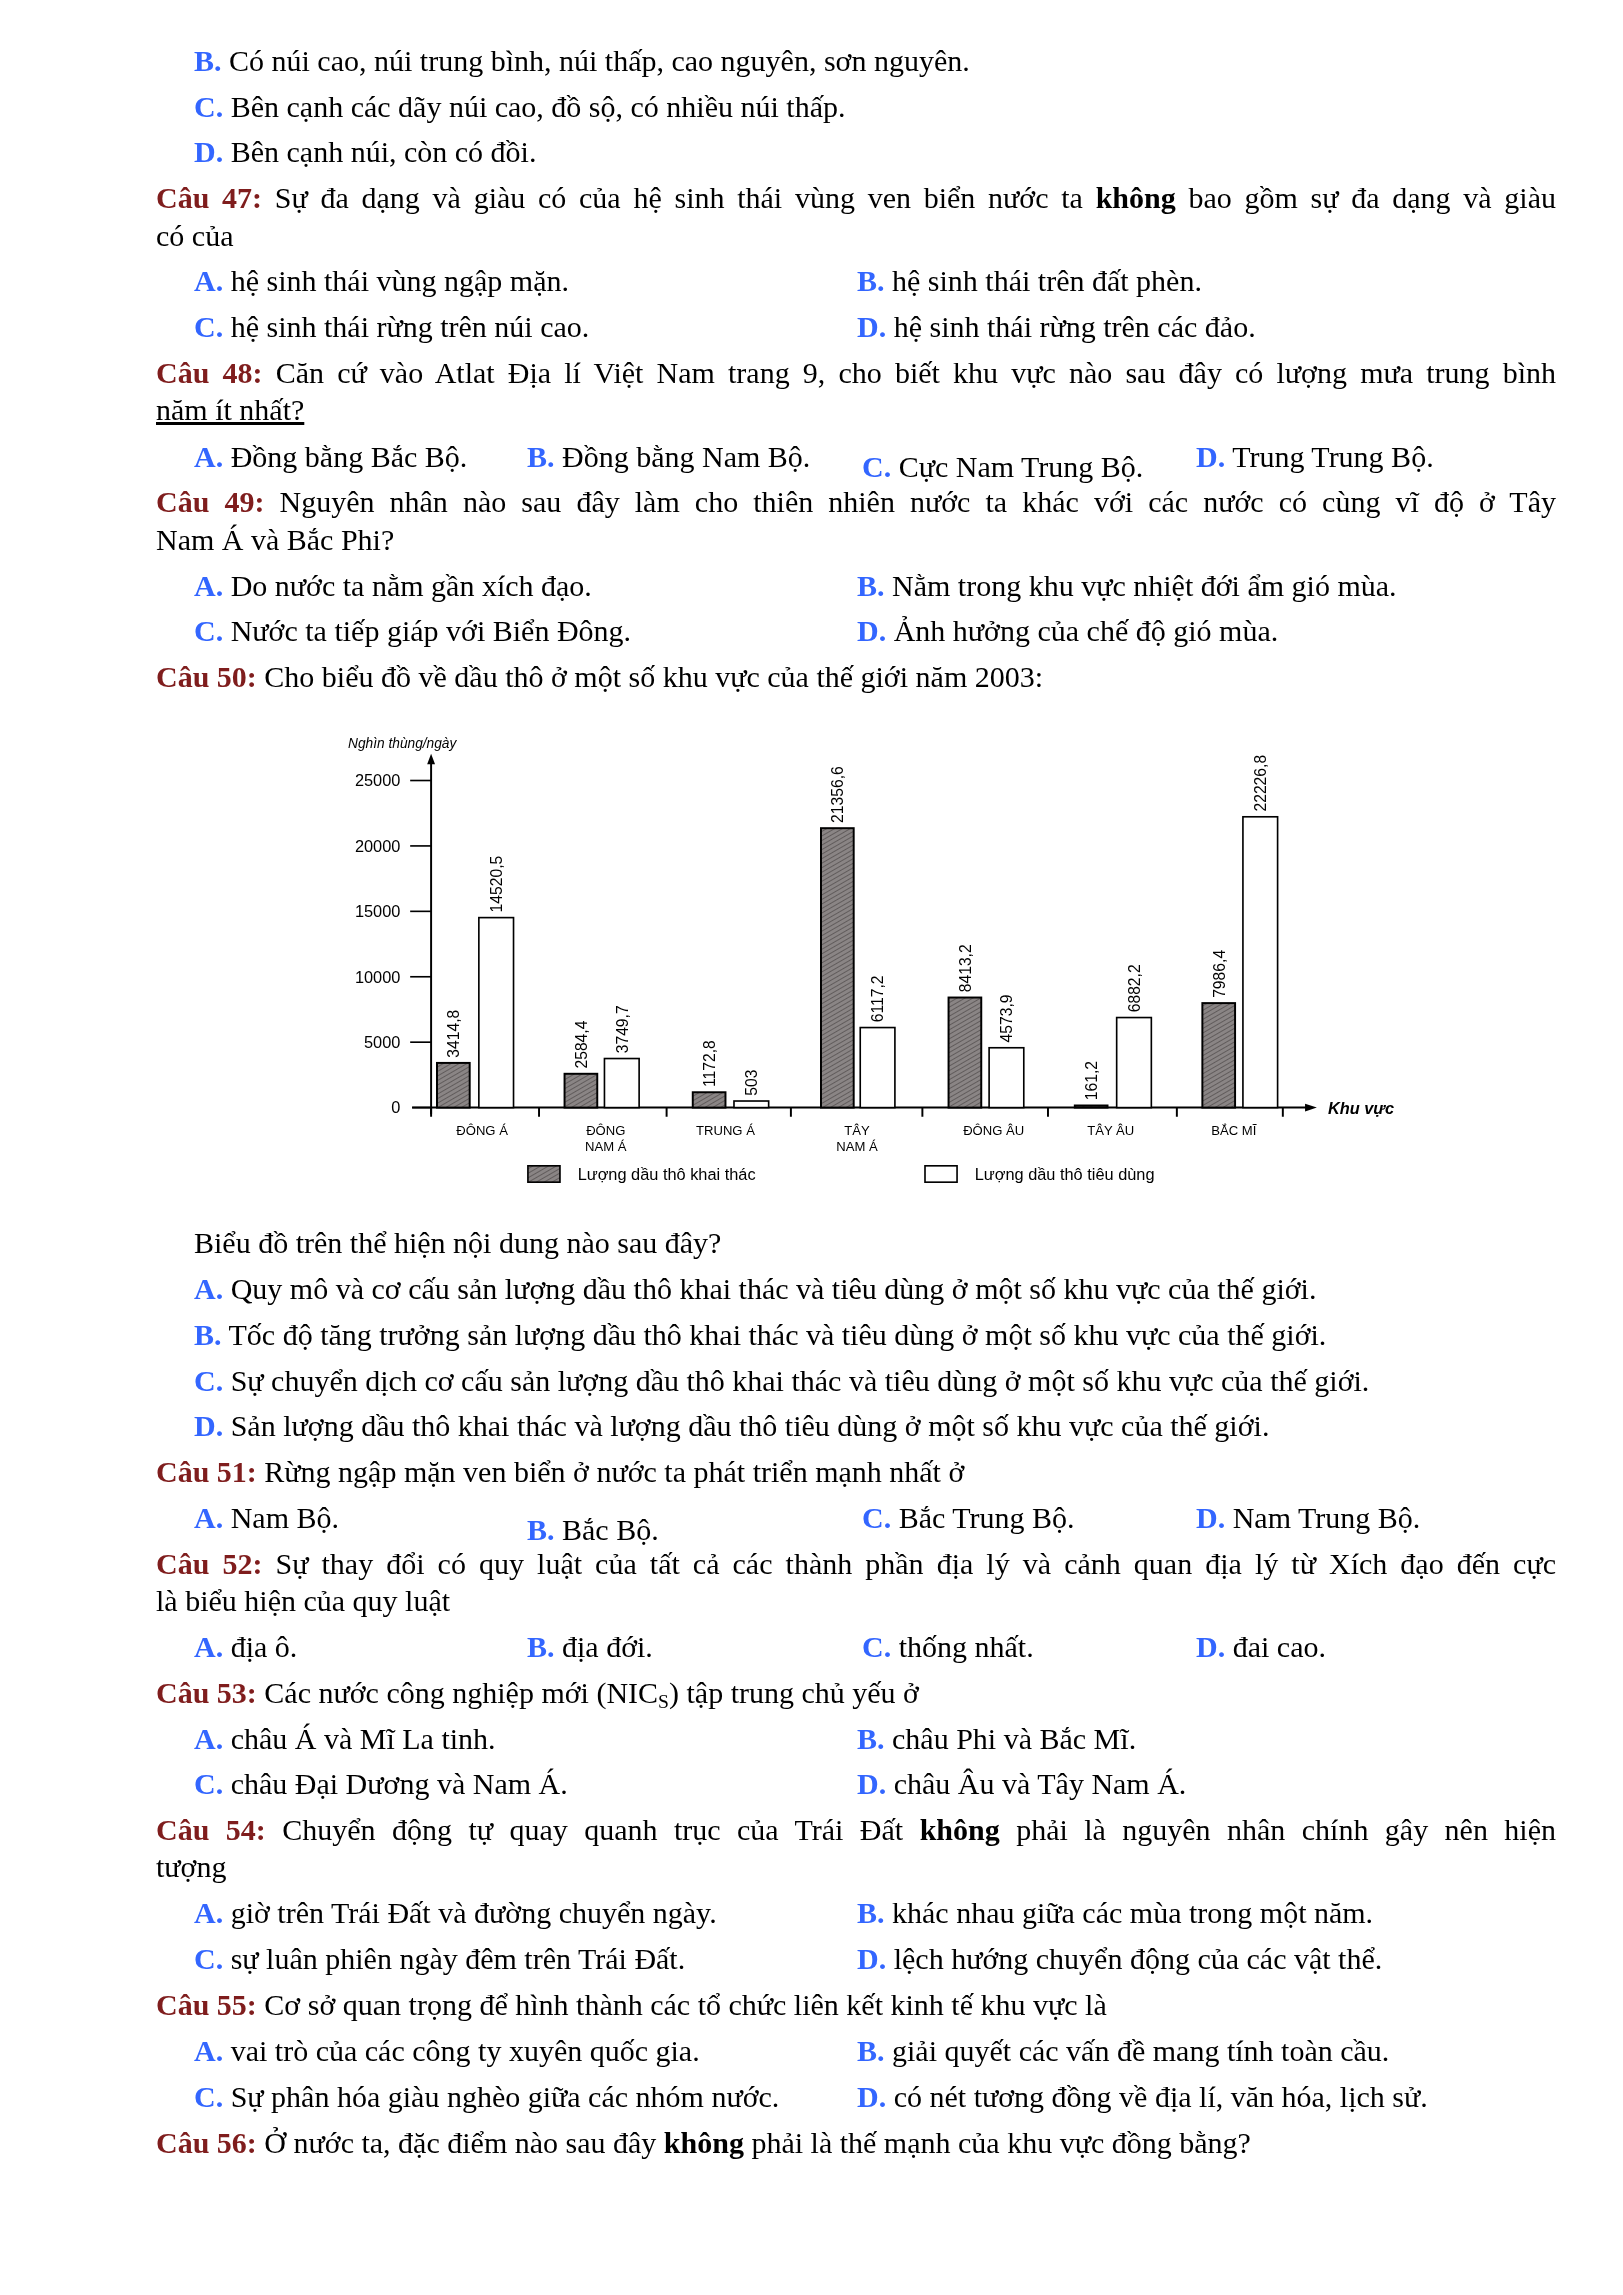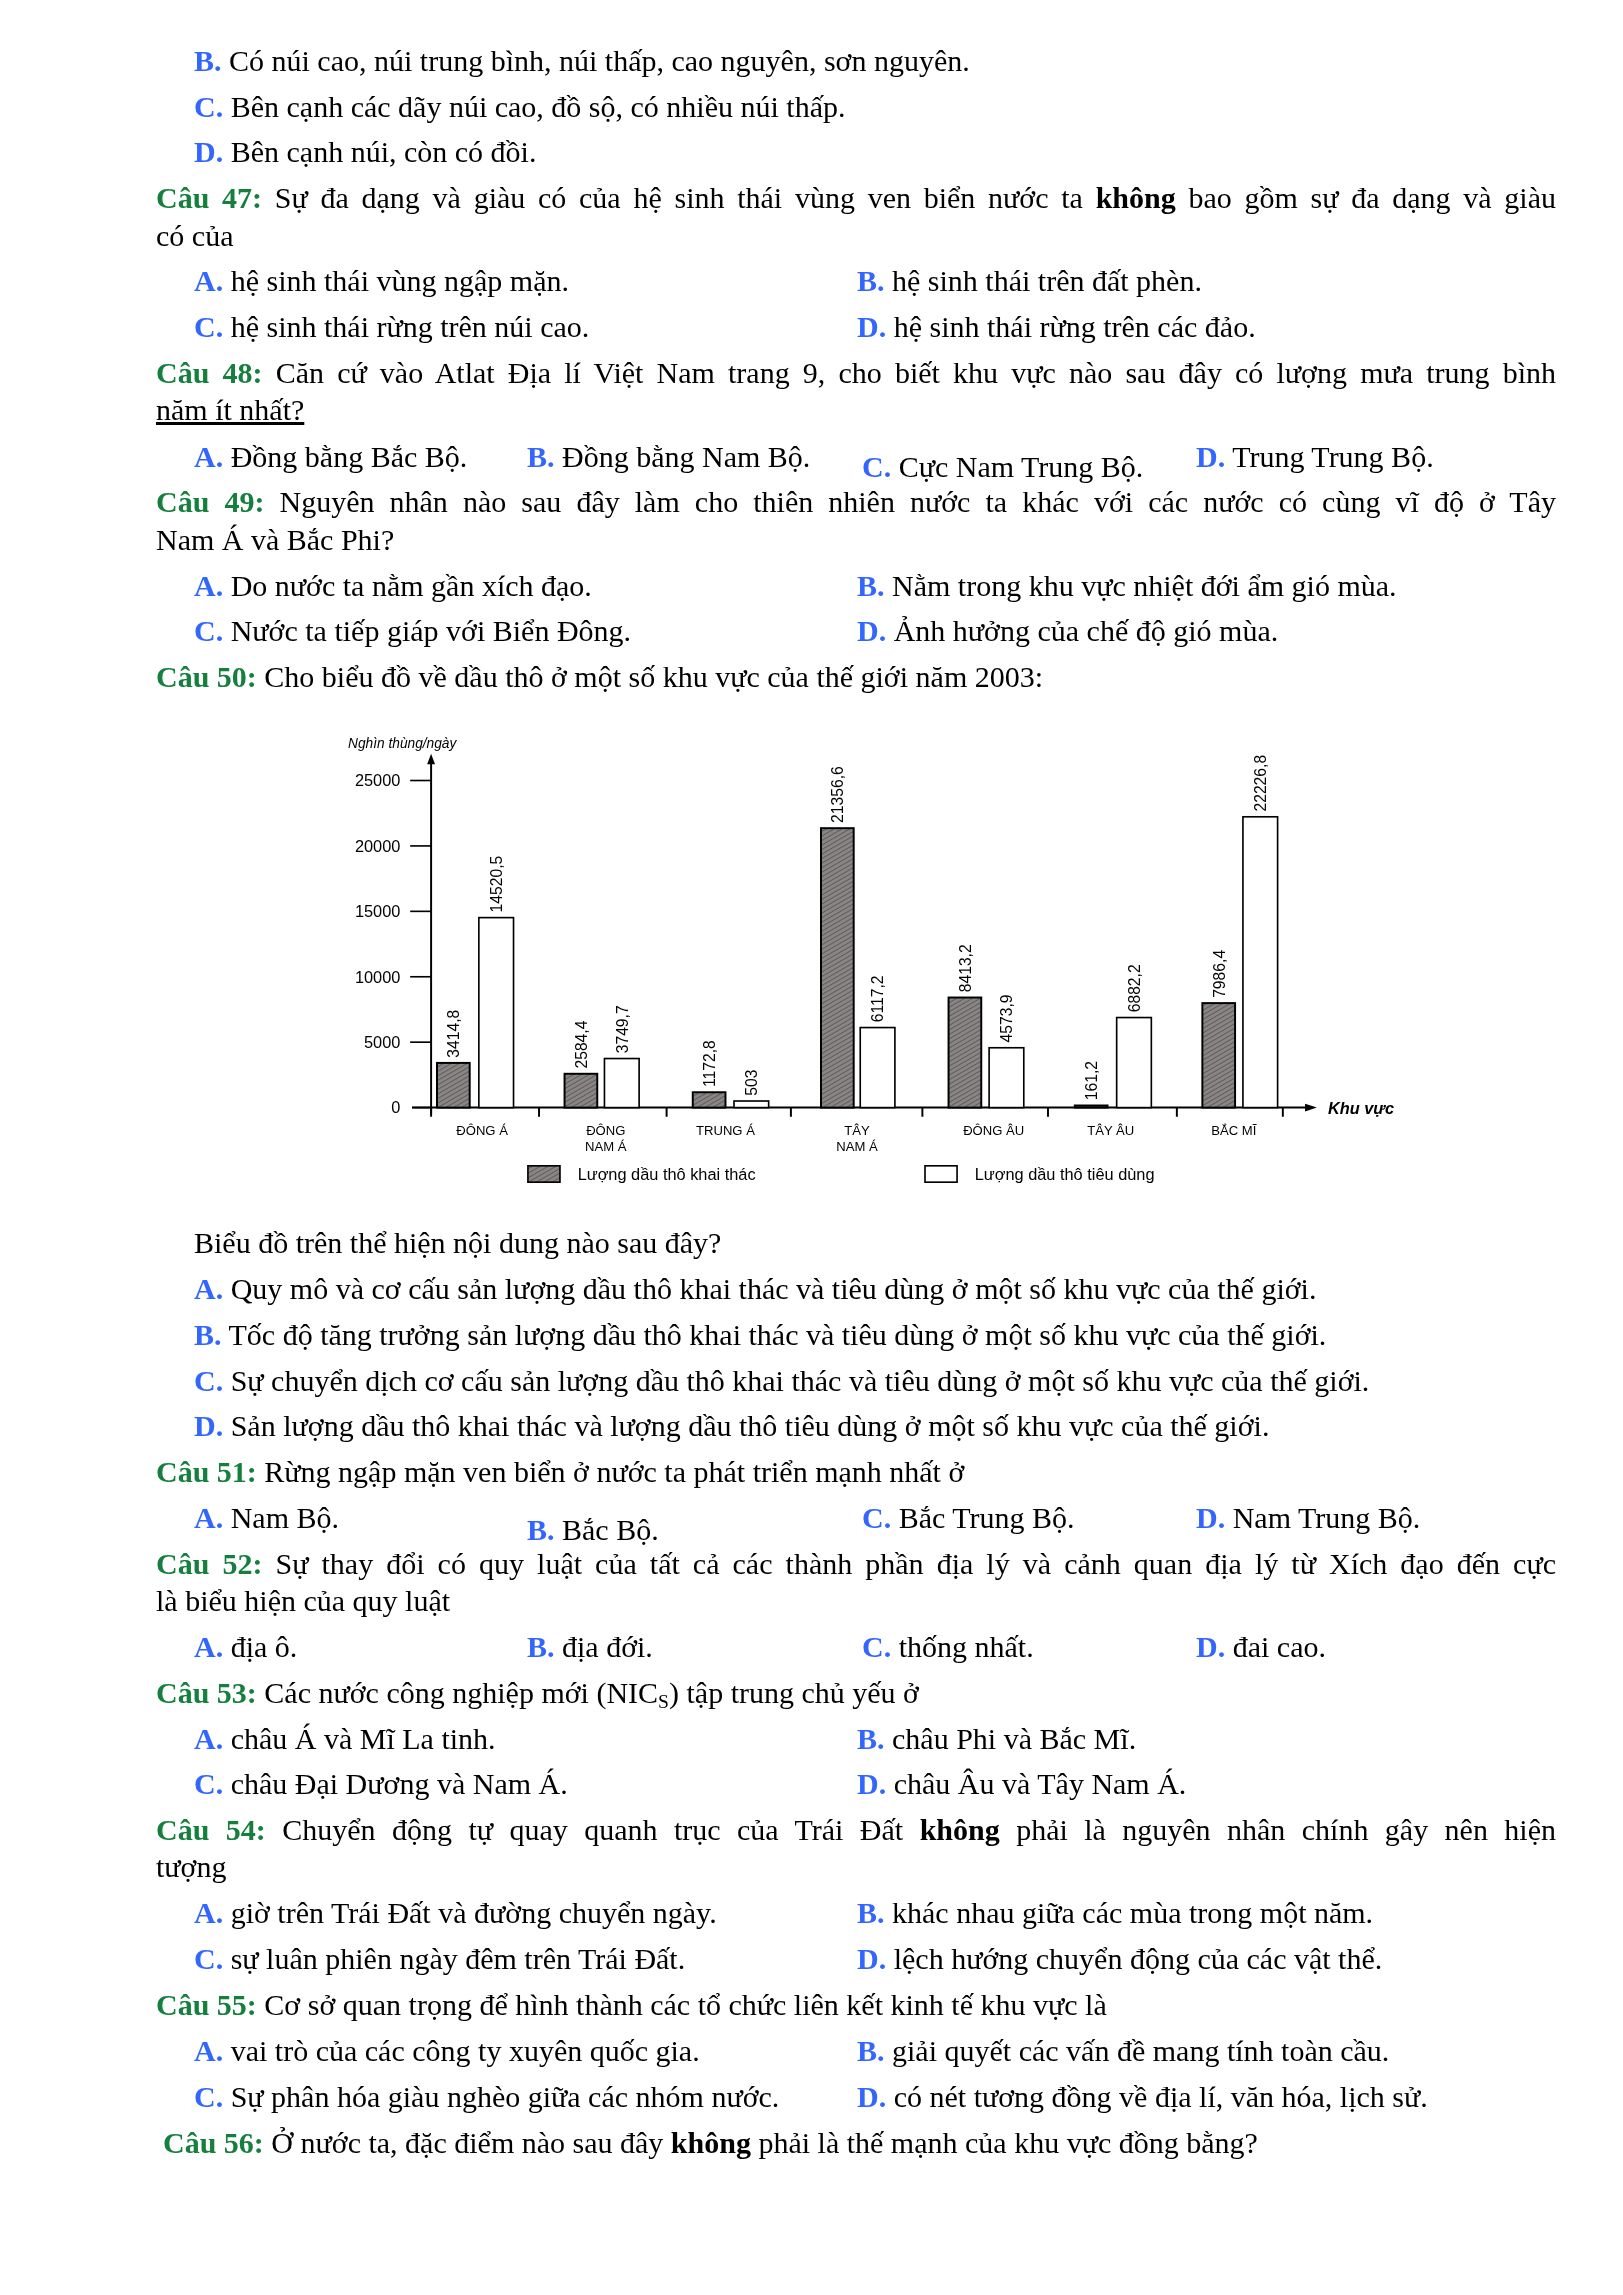--- a/index.html
+++ b/index.html
@@ -1,19 +1,19 @@
 <!DOCTYPE html>
 <html style="font-size:10.5px"><head>
 <meta charset="utf-8">
 <style>
   html, body { margin: 0; padding: 0; background: #ffffff; }
   body { width: 1623px; height: 2295px; position: relative; overflow: hidden;
          font-family: "Liberation Serif", "DejaVu Serif", serif; color: #000; }
   .line { position: absolute; font-size: 30px; line-height: 1; white-space: nowrap; }
-  .q { color: #15803d; font-weight: bold; }
+  .q { color: #7f1d1d; font-weight: bold; }
   .opt { color: #3366ff; font-weight: bold; }
   b.kw { font-weight: bold; color: #000; }
   .sub { font-size: 19.6px; vertical-align: -5.2px; }
   #chart { position: absolute; left: 0; top: 0; width: 1623px; height: 2295px; pointer-events: none; }
   #chart text { font-family: "Liberation Sans", "DejaVu Sans", sans-serif; }
 </style>
 </head>
 <body>
 
 <div class="line" style="left:194px; top:46px;">
@@ -306,19 +306,19 @@
 </div>
 <div class="line" style="left:194px; top:2082px;">
   <span class="opt">C.</span>
   <span>Sự phân hóa giàu nghèo giữa các nhóm nước.</span>
 </div>
 <div class="line" style="left:857px; top:2082px;">
   <span class="opt">D.</span>
   <span>có nét tương đồng về địa lí, văn hóa, lịch sử.</span>
 </div>
 
-<div class="line" style="left:163px; top:2128px;">
+<div class="line" style="left:156px; top:2128px;">
   <span class="q">Câu 56:</span>
   <span>Ở nước ta, đặc điểm nào sau đây</span>
   <b class="kw">không</b>
   <span>phải là thế mạnh của khu vực đồng bằng?</span>
 </div>
 
 
 </body></html>

